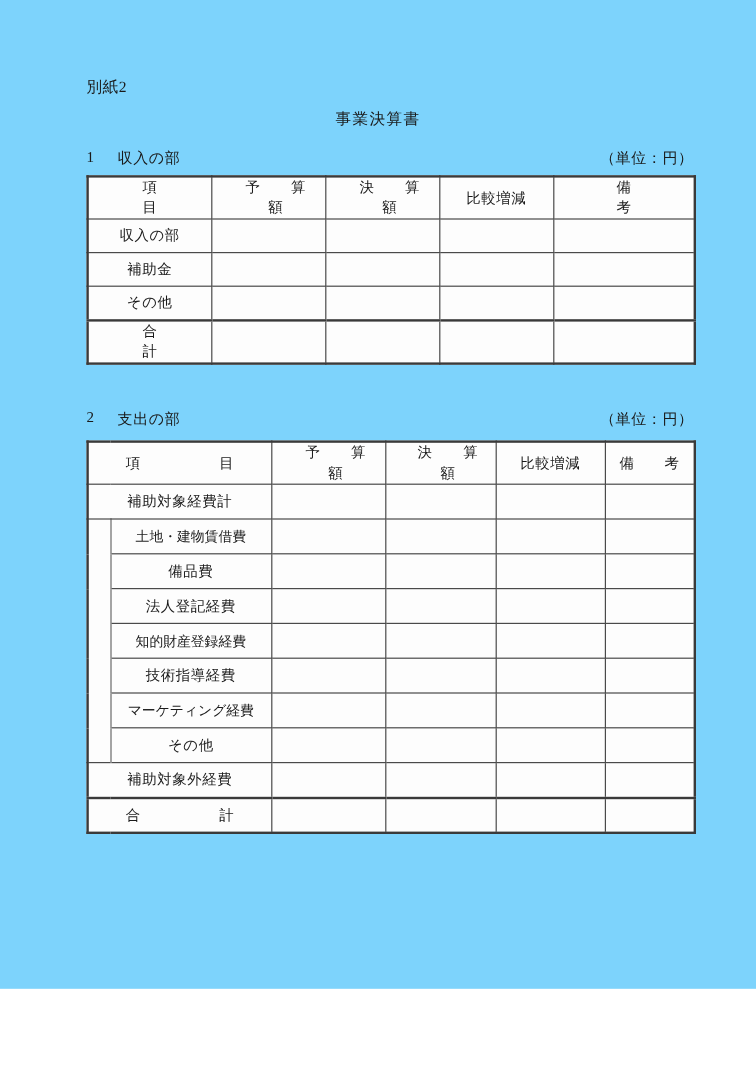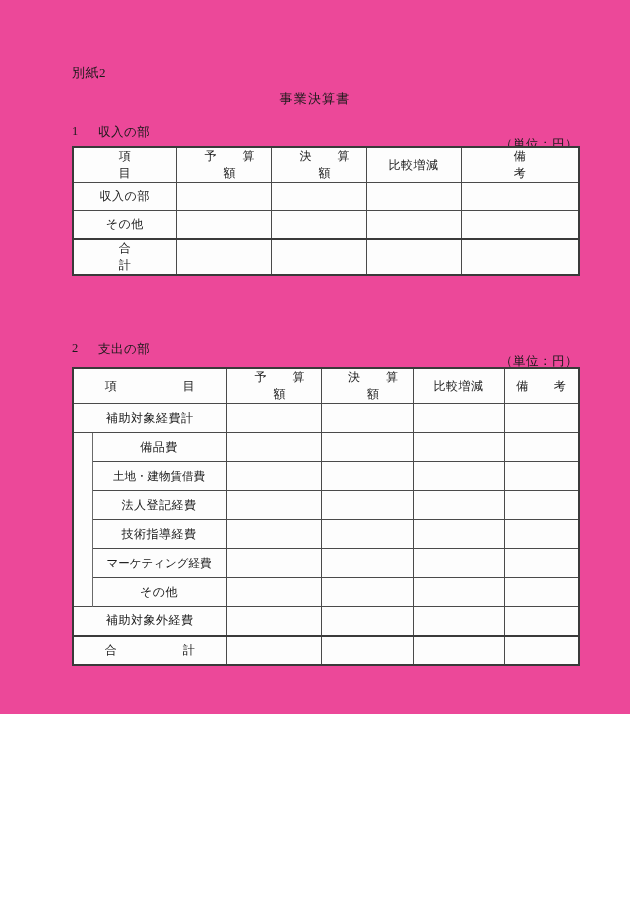--- a/index.html
+++ b/index.html
@@ -14,22 +14,22 @@
     font-family: "Liberation Serif", "DejaVu Serif", serif;
     color: #1a1a1a;
     position: relative;
     overflow: hidden;
   }
   .page {
     position: absolute;
     left: 0;
     top: 0;
     width: 630px;
-    height: 714px;
-    background: #ec4899;
+    height: 824px;
+    background: #7dd3fc;
   }
 
   
   .doc-label {
     position: absolute;
     left: 72px;
     top: 64px;
     font-size: 13px;
     letter-spacing: 0.5px;
     white-space: nowrap;
@@ -67,21 +67,20 @@
     letter-spacing: 0.5px;
     white-space: nowrap;
     text-align: center;
   }
   .section-head .sec-unit {
     position: absolute;
     right: 0;
     top: 0;
     letter-spacing: 0.5px;
     white-space: nowrap;
-    margin-top: 12px;
   }
   #sec1-head { top: 124px; }
   #sec2-head { top: 341px; }
 
   
   table.form-table {
     position: absolute;
     border-collapse: collapse;
     table-layout: fixed;
     background: #fdfdfd;
@@ -190,20 +189,27 @@
 
       <tr>
         <td><span class="plain">収入の部</span></td>
         <td></td>
         <td></td>
         <td></td>
         <td></td>
       </tr>
 
 
+      <tr>
+        <td><span class="plain">補助金</span></td>
+        <td></td>
+        <td></td>
+        <td></td>
+        <td></td>
+      </tr>
 
       <tr>
         <td><span class="plain">その他</span></td>
         <td></td>
         <td></td>
         <td></td>
         <td></td>
       </tr>
 
       <tr class="total-row">
@@ -244,45 +250,53 @@
         <td colspan="2"><span class="plain">補助対象経費計</span></td>
         <td></td>
         <td></td>
         <td></td>
         <td></td>
       </tr>
 
 
       <tr>
         <td class="gutter"></td>
+        <td class="sub-label"><span class="tight">土地・建物賃借費</span></td>
+        <td></td>
+        <td></td>
+        <td></td>
+        <td></td>
+      </tr>
+
+      <tr>
+        <td class="gutter"></td>
         <td class="sub-label"><span class="plain">備品費</span></td>
         <td></td>
         <td></td>
         <td></td>
         <td></td>
       </tr>
 
       <tr>
         <td class="gutter"></td>
-        <td class="sub-label"><span class="tight">土地・建物賃借費</span></td>
-        <td></td>
-        <td></td>
-        <td></td>
-        <td></td>
-      </tr>
-
-      <tr>
-        <td class="gutter"></td>
         <td class="sub-label"><span class="plain">法人登記経費</span></td>
         <td></td>
         <td></td>
         <td></td>
         <td></td>
       </tr>
 
+      <tr>
+        <td class="gutter"></td>
+        <td class="sub-label"><span class="tight">知的財産登録経費</span></td>
+        <td></td>
+        <td></td>
+        <td></td>
+        <td></td>
+      </tr>
 
       <tr>
         <td class="gutter"></td>
         <td class="sub-label"><span class="plain">技術指導経費</span></td>
         <td></td>
         <td></td>
         <td></td>
         <td></td>
       </tr>
 

